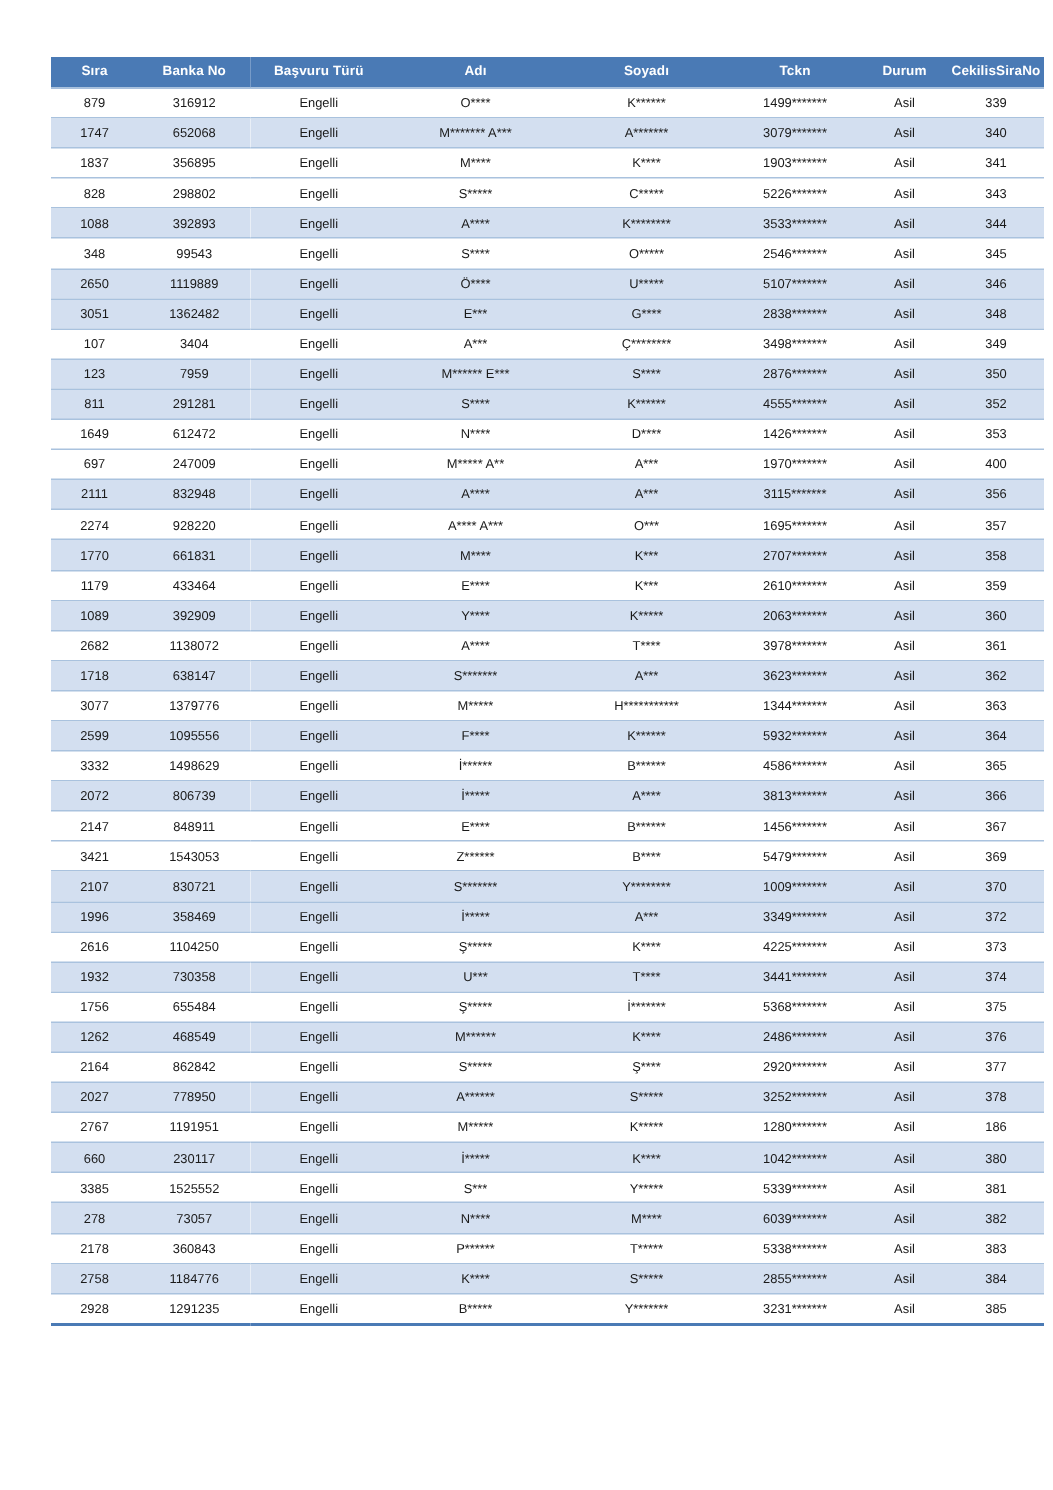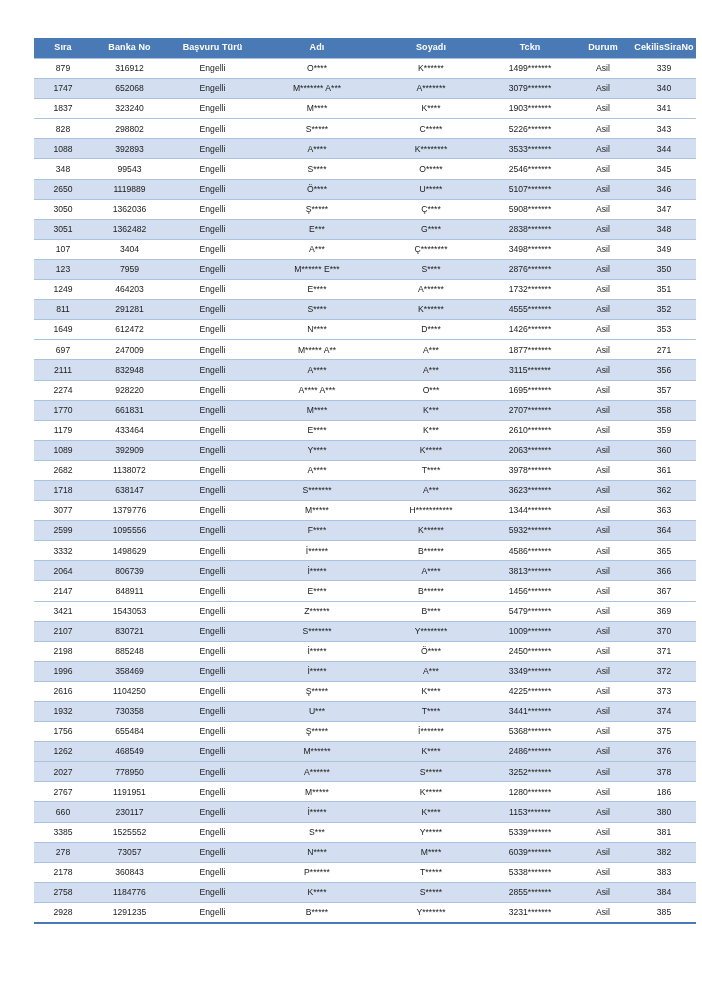--- a/index.html
+++ b/index.html
@@ -120,21 +120,21 @@
           <td class="col-banka">652068</td>
           <td class="col-basvuru">Engelli</td>
           <td class="col-adi">M******* A***</td>
           <td class="col-soyadi">A*******</td>
           <td class="col-tckn">3079*******</td>
           <td class="col-durum">Asil</td>
           <td class="col-cekilis">340</td>
         </tr>
         <tr class="odd">
           <td class="col-sira">1837</td>
-          <td class="col-banka">323240</td>
+          <td class="col-banka">356895</td>
           <td class="col-basvuru">Engelli</td>
           <td class="col-adi">M****</td>
           <td class="col-soyadi">K****</td>
           <td class="col-tckn">1903*******</td>
           <td class="col-durum">Asil</td>
           <td class="col-cekilis">341</td>
         </tr>
         <tr class="odd">
           <td class="col-sira">828</td>
           <td class="col-banka">298802</td>
@@ -168,30 +168,20 @@
         <tr class="even">
           <td class="col-sira">2650</td>
           <td class="col-banka">1119889</td>
           <td class="col-basvuru">Engelli</td>
           <td class="col-adi">Ö****</td>
           <td class="col-soyadi">U*****</td>
           <td class="col-tckn">5107*******</td>
           <td class="col-durum">Asil</td>
           <td class="col-cekilis">346</td>
         </tr>
-        <tr class="odd">
-          <td class="col-sira">3050</td>
-          <td class="col-banka">1362036</td>
-          <td class="col-basvuru">Engelli</td>
-          <td class="col-adi">Ş*****</td>
-          <td class="col-soyadi">Ç****</td>
-          <td class="col-tckn">5908*******</td>
-          <td class="col-durum">Asil</td>
-          <td class="col-cekilis">347</td>
-        </tr>
         <tr class="even">
           <td class="col-sira">3051</td>
           <td class="col-banka">1362482</td>
           <td class="col-basvuru">Engelli</td>
           <td class="col-adi">E***</td>
           <td class="col-soyadi">G****</td>
           <td class="col-tckn">2838*******</td>
           <td class="col-durum">Asil</td>
           <td class="col-cekilis">348</td>
         </tr>
@@ -208,30 +198,20 @@
         <tr class="even">
           <td class="col-sira">123</td>
           <td class="col-banka">7959</td>
           <td class="col-basvuru">Engelli</td>
           <td class="col-adi">M****** E***</td>
           <td class="col-soyadi">S****</td>
           <td class="col-tckn">2876*******</td>
           <td class="col-durum">Asil</td>
           <td class="col-cekilis">350</td>
         </tr>
-        <tr class="odd">
-          <td class="col-sira">1249</td>
-          <td class="col-banka">464203</td>
-          <td class="col-basvuru">Engelli</td>
-          <td class="col-adi">E****</td>
-          <td class="col-soyadi">A******</td>
-          <td class="col-tckn">1732*******</td>
-          <td class="col-durum">Asil</td>
-          <td class="col-cekilis">351</td>
-        </tr>
         <tr class="even">
           <td class="col-sira">811</td>
           <td class="col-banka">291281</td>
           <td class="col-basvuru">Engelli</td>
           <td class="col-adi">S****</td>
           <td class="col-soyadi">K******</td>
           <td class="col-tckn">4555*******</td>
           <td class="col-durum">Asil</td>
           <td class="col-cekilis">352</td>
         </tr>
@@ -244,23 +224,23 @@
           <td class="col-tckn">1426*******</td>
           <td class="col-durum">Asil</td>
           <td class="col-cekilis">353</td>
         </tr>
         <tr class="odd">
           <td class="col-sira">697</td>
           <td class="col-banka">247009</td>
           <td class="col-basvuru">Engelli</td>
           <td class="col-adi">M***** A**</td>
           <td class="col-soyadi">A***</td>
-          <td class="col-tckn">1877*******</td>
-          <td class="col-durum">Asil</td>
-          <td class="col-cekilis">271</td>
+          <td class="col-tckn">1970*******</td>
+          <td class="col-durum">Asil</td>
+          <td class="col-cekilis">400</td>
         </tr>
         <tr class="even">
           <td class="col-sira">2111</td>
           <td class="col-banka">832948</td>
           <td class="col-basvuru">Engelli</td>
           <td class="col-adi">A****</td>
           <td class="col-soyadi">A***</td>
           <td class="col-tckn">3115*******</td>
           <td class="col-durum">Asil</td>
           <td class="col-cekilis">356</td>
@@ -349,21 +329,21 @@
           <td class="col-sira">3332</td>
           <td class="col-banka">1498629</td>
           <td class="col-basvuru">Engelli</td>
           <td class="col-adi">İ******</td>
           <td class="col-soyadi">B******</td>
           <td class="col-tckn">4586*******</td>
           <td class="col-durum">Asil</td>
           <td class="col-cekilis">365</td>
         </tr>
         <tr class="even">
-          <td class="col-sira">2064</td>
+          <td class="col-sira">2072</td>
           <td class="col-banka">806739</td>
           <td class="col-basvuru">Engelli</td>
           <td class="col-adi">İ*****</td>
           <td class="col-soyadi">A****</td>
           <td class="col-tckn">3813*******</td>
           <td class="col-durum">Asil</td>
           <td class="col-cekilis">366</td>
         </tr>
         <tr class="odd">
           <td class="col-sira">2147</td>
@@ -388,30 +368,20 @@
         <tr class="even">
           <td class="col-sira">2107</td>
           <td class="col-banka">830721</td>
           <td class="col-basvuru">Engelli</td>
           <td class="col-adi">S*******</td>
           <td class="col-soyadi">Y********</td>
           <td class="col-tckn">1009*******</td>
           <td class="col-durum">Asil</td>
           <td class="col-cekilis">370</td>
         </tr>
-        <tr class="odd">
-          <td class="col-sira">2198</td>
-          <td class="col-banka">885248</td>
-          <td class="col-basvuru">Engelli</td>
-          <td class="col-adi">İ*****</td>
-          <td class="col-soyadi">Ö****</td>
-          <td class="col-tckn">2450*******</td>
-          <td class="col-durum">Asil</td>
-          <td class="col-cekilis">371</td>
-        </tr>
         <tr class="even">
           <td class="col-sira">1996</td>
           <td class="col-banka">358469</td>
           <td class="col-basvuru">Engelli</td>
           <td class="col-adi">İ*****</td>
           <td class="col-soyadi">A***</td>
           <td class="col-tckn">3349*******</td>
           <td class="col-durum">Asil</td>
           <td class="col-cekilis">372</td>
         </tr>
@@ -448,20 +418,30 @@
         <tr class="even">
           <td class="col-sira">1262</td>
           <td class="col-banka">468549</td>
           <td class="col-basvuru">Engelli</td>
           <td class="col-adi">M******</td>
           <td class="col-soyadi">K****</td>
           <td class="col-tckn">2486*******</td>
           <td class="col-durum">Asil</td>
           <td class="col-cekilis">376</td>
         </tr>
+        <tr class="odd">
+          <td class="col-sira">2164</td>
+          <td class="col-banka">862842</td>
+          <td class="col-basvuru">Engelli</td>
+          <td class="col-adi">S*****</td>
+          <td class="col-soyadi">Ş****</td>
+          <td class="col-tckn">2920*******</td>
+          <td class="col-durum">Asil</td>
+          <td class="col-cekilis">377</td>
+        </tr>
         <tr class="even">
           <td class="col-sira">2027</td>
           <td class="col-banka">778950</td>
           <td class="col-basvuru">Engelli</td>
           <td class="col-adi">A******</td>
           <td class="col-soyadi">S*****</td>
           <td class="col-tckn">3252*******</td>
           <td class="col-durum">Asil</td>
           <td class="col-cekilis">378</td>
         </tr>
@@ -474,21 +454,21 @@
           <td class="col-tckn">1280*******</td>
           <td class="col-durum">Asil</td>
           <td class="col-cekilis">186</td>
         </tr>
         <tr class="even">
           <td class="col-sira">660</td>
           <td class="col-banka">230117</td>
           <td class="col-basvuru">Engelli</td>
           <td class="col-adi">İ*****</td>
           <td class="col-soyadi">K****</td>
-          <td class="col-tckn">1153*******</td>
+          <td class="col-tckn">1042*******</td>
           <td class="col-durum">Asil</td>
           <td class="col-cekilis">380</td>
         </tr>
         <tr class="odd">
           <td class="col-sira">3385</td>
           <td class="col-banka">1525552</td>
           <td class="col-basvuru">Engelli</td>
           <td class="col-adi">S***</td>
           <td class="col-soyadi">Y*****</td>
           <td class="col-tckn">5339*******</td>

